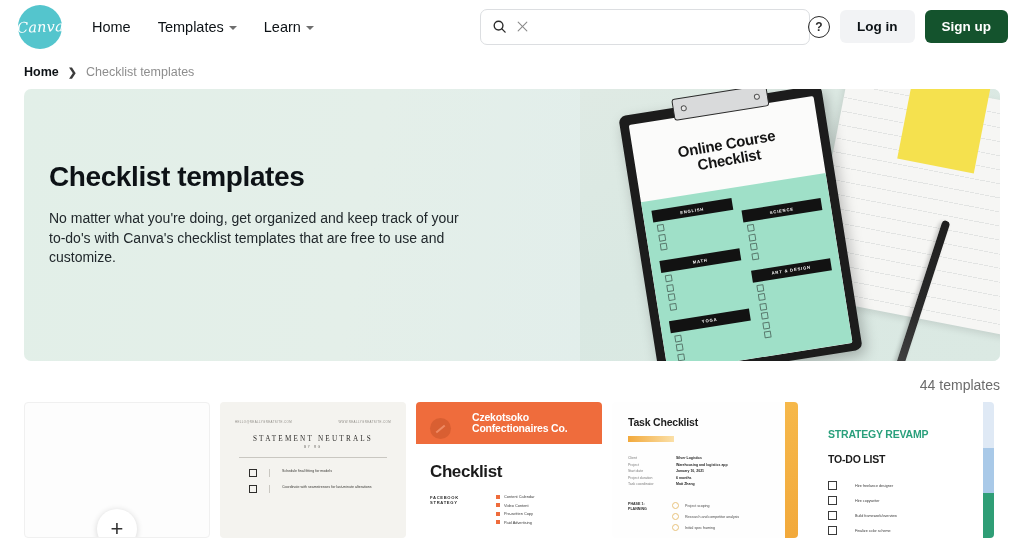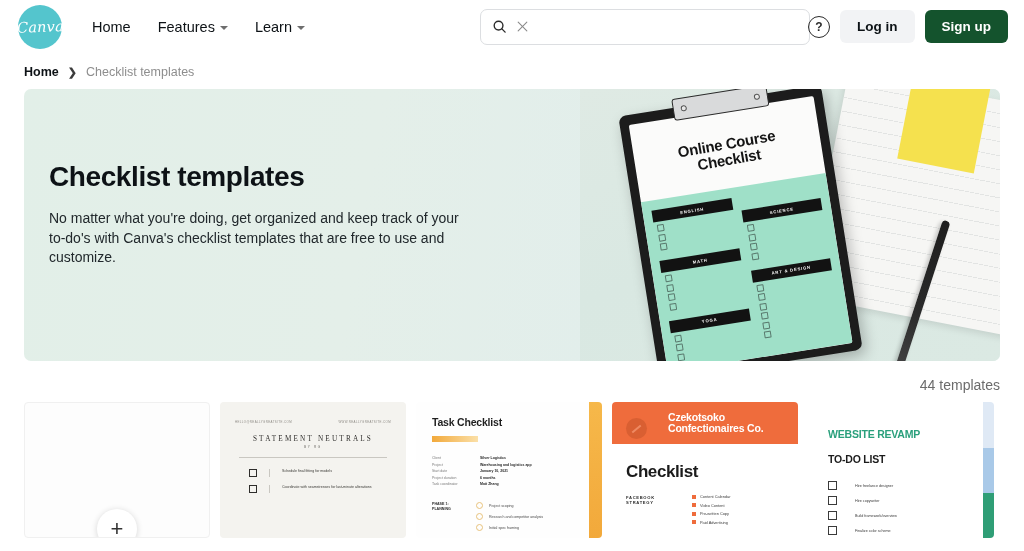--- a/index.html
+++ b/index.html
@@ -397,21 +397,21 @@
 
   <div class="logo">
     <span class="logo-text">Canva</span>
   </div>
 
   <nav class="nav">
     <div class="nav-item">
       <span>Home</span>
     </div>
     <div class="nav-item">
-      <span>Features</span>
+      <span>Templates</span>
       <span class="caret"></span>
     </div>
     <div class="nav-item">
       <span>Learn</span>
       <span class="caret"></span>
     </div>
   </nav>
 
   <div class="search-wrap">
     <span class="icon-btn">
@@ -548,20 +548,54 @@
         <span class="f-text">Schedule final fitting for models</span>
       </div>
       <div class="f-item">
         <span class="f-box"></span>
         <span class="f-divider"></span>
         <span class="f-text">Coordinate with seamstresses for last-minute alterations</span>
       </div>
     </div>
   </div>
 
+  <div class="card c-czek">
+    <div class="cz-band">
+      <div class="cz-badge">
+        <span class="cz-badge-in"></span>
+      </div>
+      <div class="cz-name">
+        <div>Czekotsoko</div>
+        <div>Confectionaires Co.</div>
+      </div>
+    </div>
+    <div class="cz-title">Checklist</div>
+    <div class="cz-row">
+      <div class="cz-strat">FACEBOOK STRATEGY</div>
+      <div class="cz-list">
+        <div class="cz-li">
+          <span class="cz-dot"></span>
+          <span>Content Calendar</span>
+        </div>
+        <div class="cz-li">
+          <span class="cz-dot"></span>
+          <span>Video Content</span>
+        </div>
+        <div class="cz-li">
+          <span class="cz-dot"></span>
+          <span>Pre-written Copy</span>
+        </div>
+        <div class="cz-li">
+          <span class="cz-dot"></span>
+          <span>Paid Advertising</span>
+        </div>
+      </div>
+    </div>
+  </div>
+
   <div class="card c-task">
     <div class="t-title">Task Checklist</div>
     <div class="t-bar"></div>
     <div class="t-fields">
       <div class="t-frow">
         <span class="t-k">Client</span>
         <span class="t-v">Silver Logistics</span>
       </div>
       <div class="t-frow">
         <span class="t-k">Project</span>
@@ -593,56 +627,22 @@
         </div>
         <div class="t-ph-li">
           <span class="t-circ"></span>
           <span>Initial spec framing</span>
         </div>
       </div>
     </div>
     <div class="t-edge"></div>
   </div>
 
-  <div class="card c-czek">
-    <div class="cz-band">
-      <div class="cz-badge">
-        <span class="cz-badge-in"></span>
-      </div>
-      <div class="cz-name">
-        <div>Czekotsoko</div>
-        <div>Confectionaires Co.</div>
-      </div>
-    </div>
-    <div class="cz-title">Checklist</div>
-    <div class="cz-row">
-      <div class="cz-strat">FACEBOOK STRATEGY</div>
-      <div class="cz-list">
-        <div class="cz-li">
-          <span class="cz-dot"></span>
-          <span>Content Calendar</span>
-        </div>
-        <div class="cz-li">
-          <span class="cz-dot"></span>
-          <span>Video Content</span>
-        </div>
-        <div class="cz-li">
-          <span class="cz-dot"></span>
-          <span>Pre-written Copy</span>
-        </div>
-        <div class="cz-li">
-          <span class="cz-dot"></span>
-          <span>Paid Advertising</span>
-        </div>
-      </div>
-    </div>
-  </div>
-
   <div class="card c-web">
-    <div class="w-t1">WEBSITE REVAMP</div>
+    <div class="w-t1">STRATEGY REVAMP</div>
     <div class="w-t2">TO-DO LIST</div>
     <div class="w-items">
       <div class="w-li">
         <span class="w-box"></span>
         <span class="w-text">Hire freelance designer</span>
       </div>
       <div class="w-li">
         <span class="w-box"></span>
         <span class="w-text">Hire copywriter</span>
       </div>

